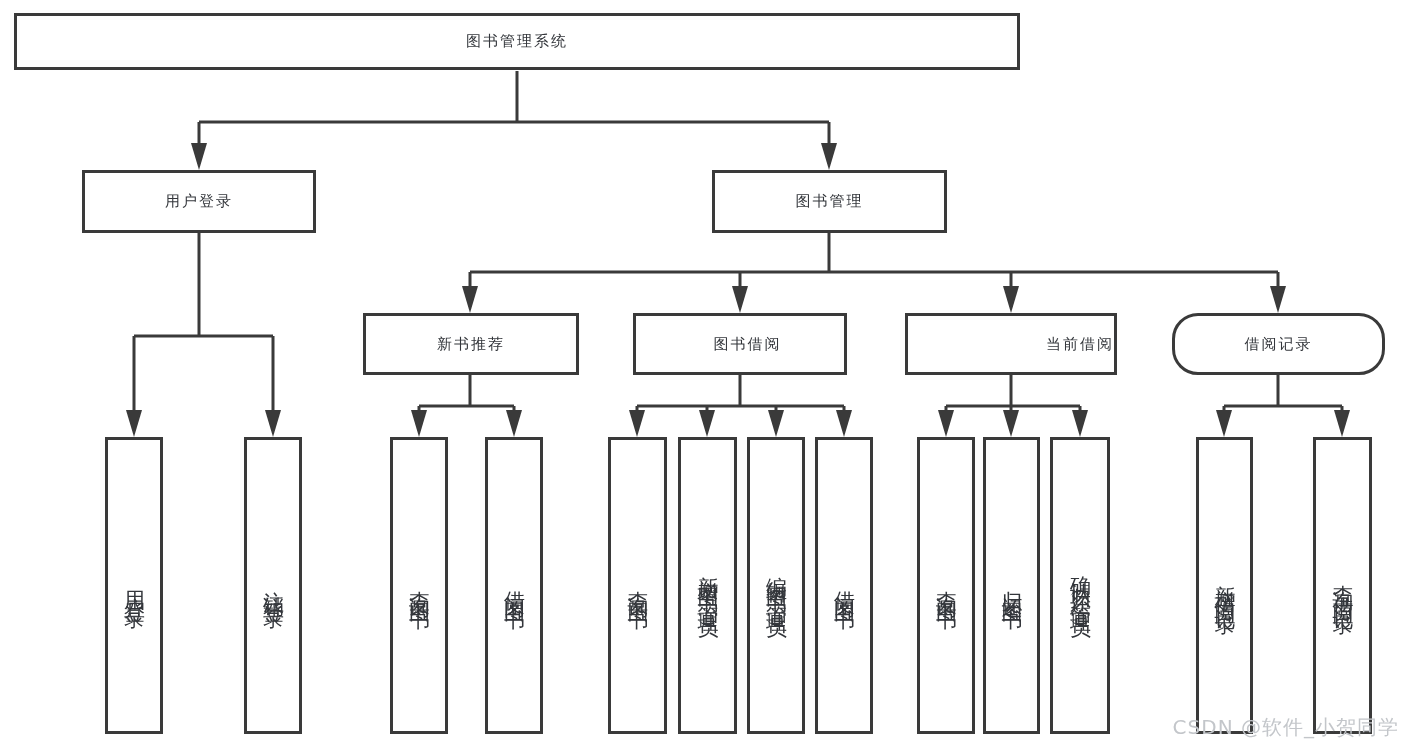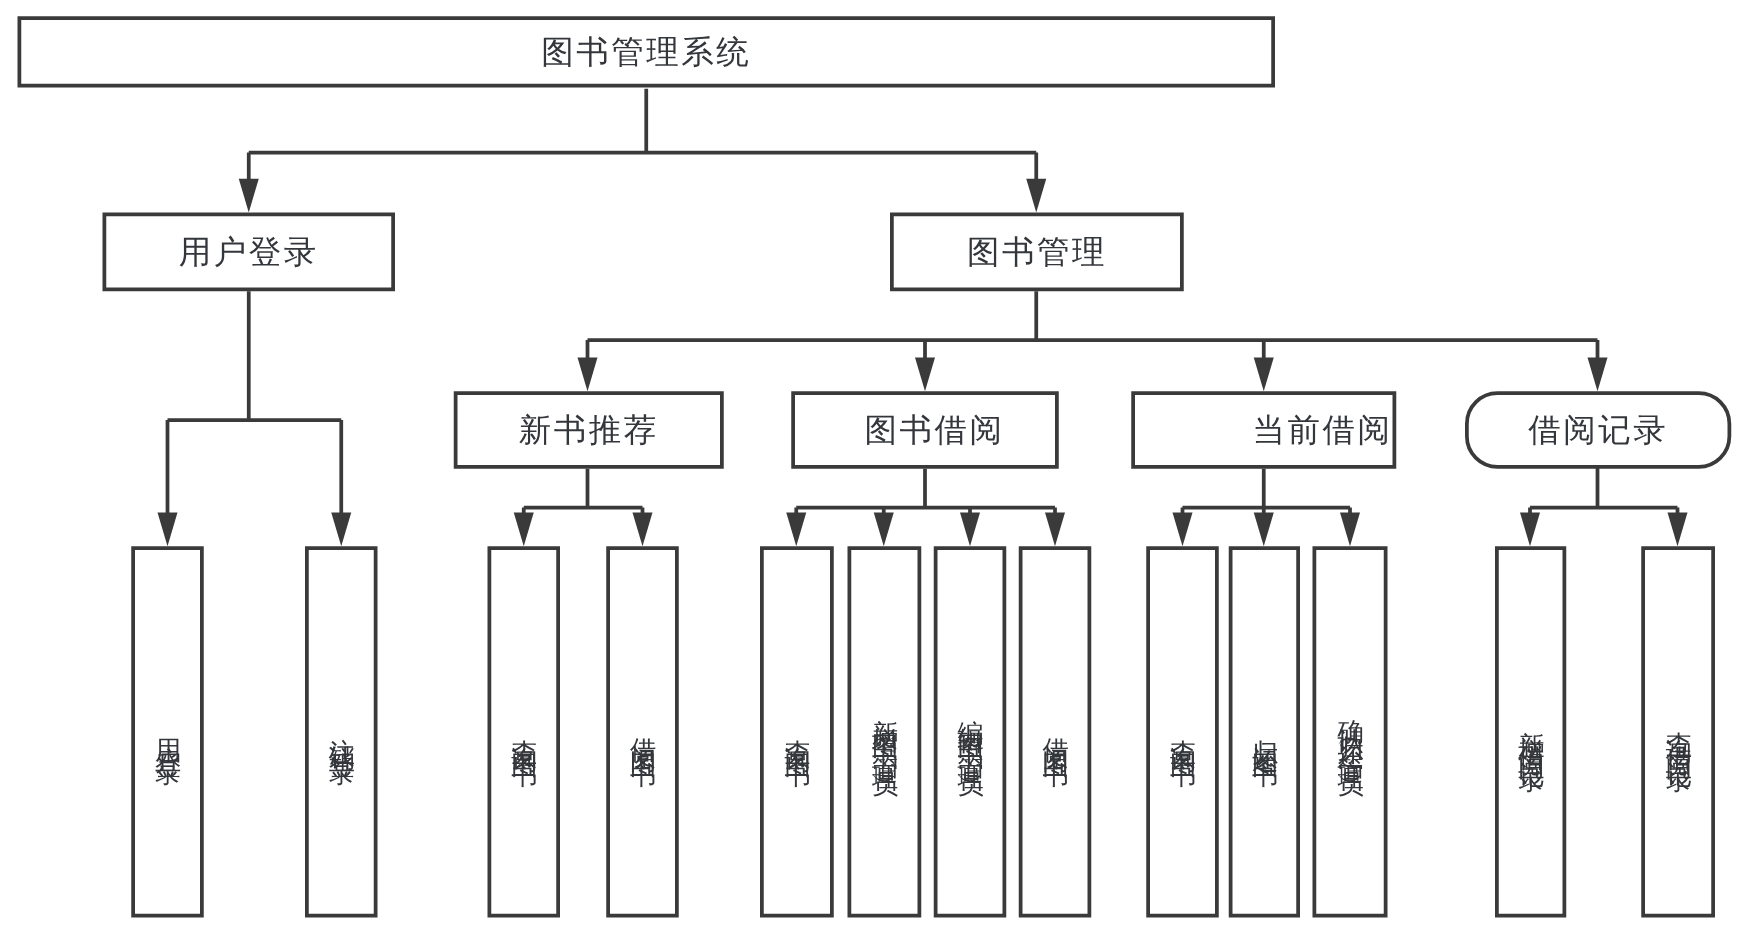--- a/index.html
+++ b/index.html
@@ -13,21 +13,21 @@
   .connectors{position:absolute;left:0;top:0;width:1405px;height:747px;z-index:1;}
   .node{
     position:absolute;
     box-sizing:border-box;
     border:3px solid #3a3a3a;
     background:#ffffff;
     display:flex;align-items:center;justify-content:center;
     color:#33363b;
     z-index:2;
   }
-  .hnode{font-size:26px;letter-spacing:2px;}
+  .hnode{font-size:15px;letter-spacing:2px;}
   .vnode{
     font-size:21px;
     letter-spacing:6px;
     writing-mode:vertical-lr;
     text-orientation:mixed;
     line-height:1;
   }
   .watermark{
     position:absolute;
     right:6px;bottom:6px;
@@ -137,14 +137,15 @@
     <span>确认归还（管理员）</span>
   </div>
 
   <div class="node vnode" style="left:1196px;top:437px;width:57px;height:297px;">
     <span>新增借阅记录</span>
   </div>
   <div class="node vnode" style="left:1313px;top:437px;width:59px;height:297px;">
     <span>查询借阅记录</span>
   </div>
 
+  <div class="watermark">CSDN @软件_小贺同学</div>
 
 </div>
 
 </body></html>

